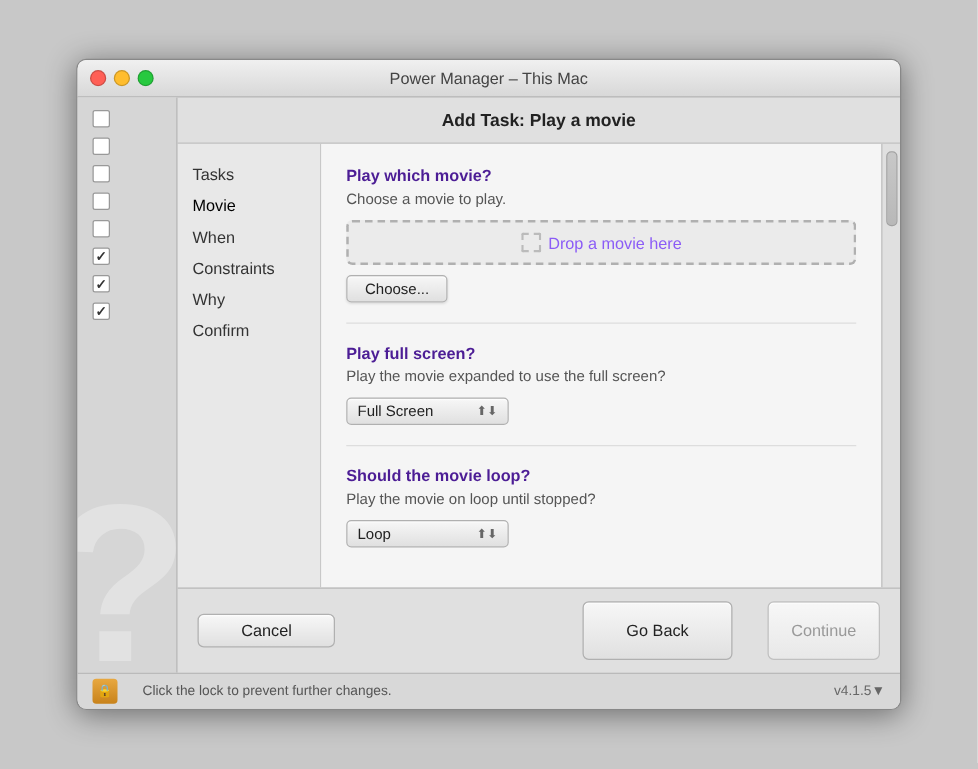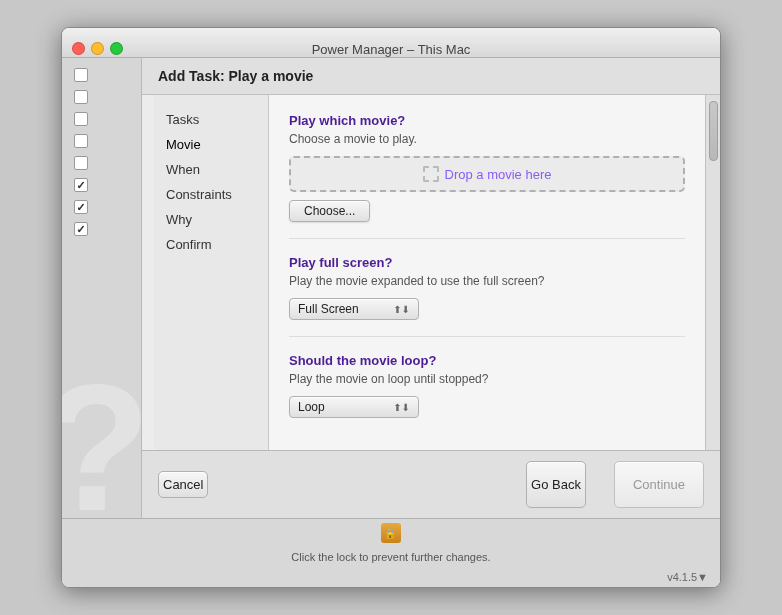--- a/index.html
+++ b/index.html
@@ -21,22 +21,22 @@
       border-radius: 8px;
       box-shadow: 0 4px 24px rgba(0,0,0,0.45), 0 1px 0 rgba(255,255,255,0.5) inset;
       overflow: hidden;
       border: 1px solid #888;
     }
 
     .titlebar {
       background: linear-gradient(to bottom, #f0f0f0, #d8d8d8);
       height: 30px;
       display: flex;
-      align-items: flex-start;
-      padding: 14px 10px;
+      align-items: center;
+      padding: 0 10px;
       border-bottom: 1px solid #b0b0b0;
       position: relative;
     }
 
     .traffic-lights {
       display: flex;
       gap: 6px;
       align-items: center;
     }
 
@@ -124,27 +124,27 @@
       flex-direction: column;
     }
 
     .dialog-header {
       background: #e0e0e0;
       padding: 10px 16px;
       border-bottom: 1px solid #c0c0c0;
       font-size: 14px;
       font-weight: bold;
       color: #222;
+      text-align: center;
     }
 
     .dialog-split {
       display: flex;
       flex: 1;
       overflow: hidden;
-      margin-left: 12px;
     }
 
     
     .nav-sidebar {
       width: 115px;
       background: #e8e8e8;
       border-right: 1px solid #c8c8c8;
       padding-top: 12px;
     }
 
@@ -272,21 +272,21 @@
 
     .bottom-buttons {
       display: flex;
       gap: 28px;
     }
 
     .mac-button-normal {
       background: linear-gradient(to bottom, #f7f7f7, #e0e0e0);
       border: 1px solid #b0b0b0;
       border-radius: 5px;
-      padding: 5px 4px;
+      padding: 5px 34px;
       font-size: 13px;
       color: #222;
       cursor: pointer;
       box-shadow: 0 1px 1px rgba(255,255,255,0.8) inset;
     }
 
     .mac-button-disabled {
       background: linear-gradient(to bottom, #f7f7f7, #e8e8e8);
       border: 1px solid #c0c0c0;
       border-radius: 5px;
@@ -297,24 +297,23 @@
       box-shadow: 0 1px 1px rgba(255,255,255,0.8) inset;
     }
 
     
     .status-bar {
       background: #d8d8d8;
       border-top: 1px solid #b0b0b0;
       padding: 4px 12px;
       display: flex;
       align-items: center;
-      gap: 8px;
+      gap: 20px;
       font-size: 11px;
       color: #555;
-      flex-direction: column;
     }
 
     .lock-icon-container {
       width: 20px;
       height: 20px;
       background: linear-gradient(to bottom, #e8a840, #c8821a);
       border-radius: 3px;
       display: flex;
       align-items: center;
       justify-content: center;

